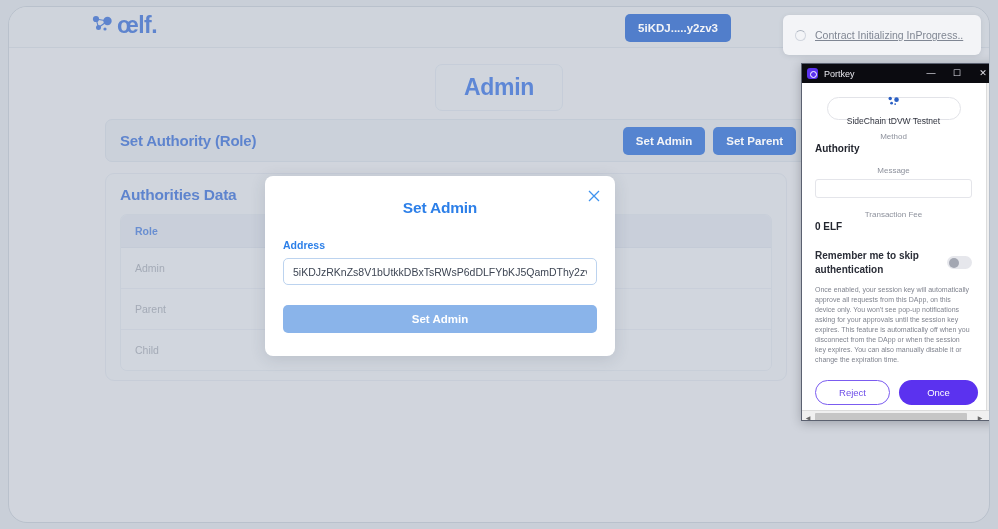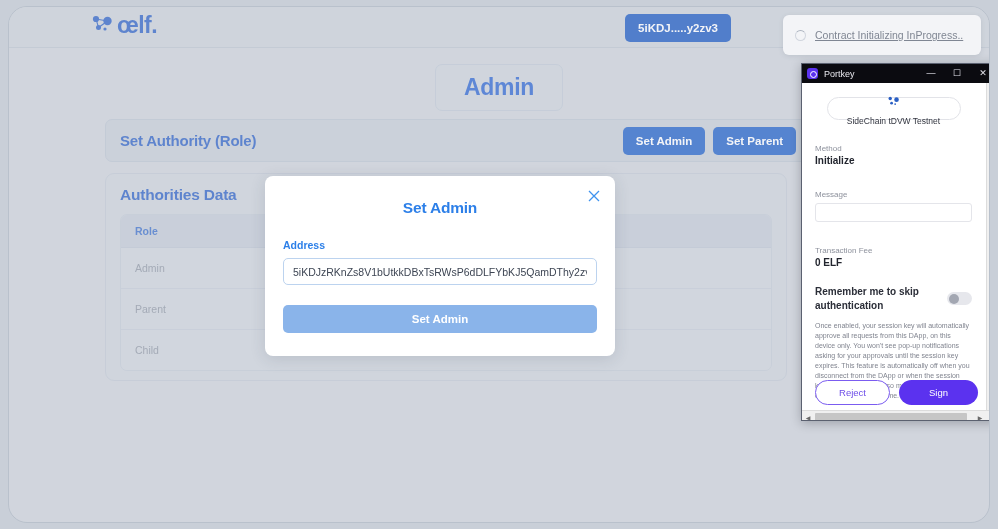--- a/index.html
+++ b/index.html
@@ -315,21 +315,22 @@
     flex-direction: column;
   }
   #pk-network .net-label {
     font-size: 8.5px;
     color: #32353f;
   }
 
   .pk-label {
     font-size: 8px;
     color: #8d919c;
-    margin-top: 24px;
+    margin-top: 12px;
+    text-align: center;
   }
   .pk-value {
     font-size: 10px;
     font-weight: 700;
     color: #22252e;
     margin-top: 2px;
   }
   #pk-message-box {
     margin-top: 4px;
     width: 100%;
@@ -545,39 +546,39 @@
               <circle cx="4" cy="4" r="3.1" fill="#2a5fc4"></circle>
               <circle cx="15.5" cy="6" r="4.2" fill="#2a5fc4"></circle>
               <circle cx="6.5" cy="12.5" r="2.5" fill="#2a5fc4"></circle>
               <circle cx="13" cy="14" r="1.6" fill="#2a5fc4"></circle>
             </svg>
           </span>
           <span class="net-label">SideChain tDVW Testnet</span>
         </div>
 
         <div class="pk-label">Method</div>
-        <div class="pk-value">Initialize</div>
+        <div class="pk-value">Authority</div>
 
         <div class="pk-label">Message</div>
         <div id="pk-message-box"></div>
 
         <div class="pk-label">Transaction Fee</div>
         <div class="pk-value">0 ELF</div>
 
         <div id="pk-toggle-row">
           <span id="pk-toggle-text">Remember me to skip authentication</span>
           <button id="pk-toggle"></button>
         </div>
 
         <div id="pk-disclaimer">Once enabled, your session key will automatically approve all requests from this DApp, on this device only. You won't see pop-up notifications asking for your approvals until the session key expires. This feature is automatically off when you disconnect from the DApp or when the session key expires. You can also manually disable it or change the expiration time.</div>
       </div>
 
       <div id="pk-actions">
         <button id="pk-reject">Reject</button>
-        <button id="pk-sign">Sign</button>
+        <button id="pk-sign">Once</button>
       </div>
 
       <div id="pk-vscroll">
         <div class="arrow">▲</div>
         <div class="thumb"></div>
         <div class="arrow bottom">▼</div>
       </div>
       <div id="pk-hscroll">
         <div class="arrow left">◀</div>
         <div class="thumb"></div>

